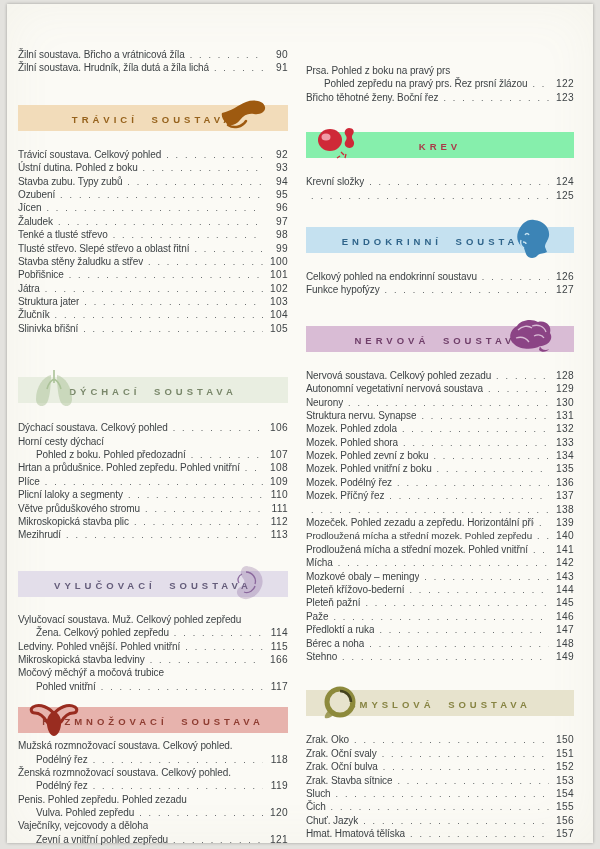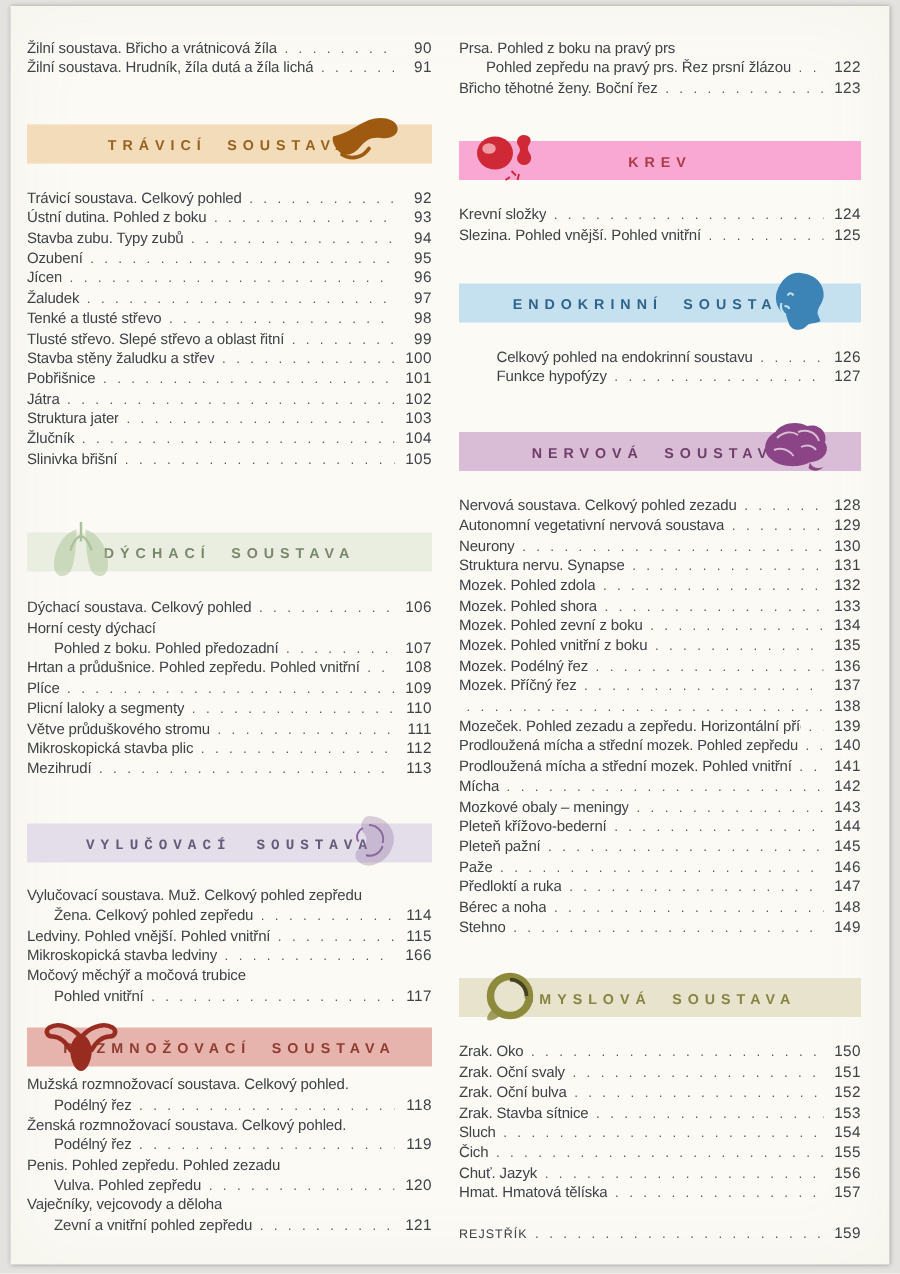--- a/index.html
+++ b/index.html
@@ -7,22 +7,22 @@
     width:600px;height:849px;position:relative;overflow:hidden;
     background:#e3e2de;
     font-family:"Liberation Sans", sans-serif;
   }
   .page{
     position:absolute;left:7px;top:4px;right:7px;bottom:6px;
     background:#fbfaf5;
     box-shadow:0 0 3px rgba(0,0,0,.3), inset 0 0 50px rgba(160,150,120,.07);
   }
   .col{
-    position:absolute;top:0;bottom:0;
-    padding-top:22px;box-sizing:border-box;
+    position:absolute;top:12px;bottom:0;
+    padding-top:32px;box-sizing:border-box;
   }
   .col-left{left:11px;width:270px;}
   .col-right{left:299px;width:268px;}
 
   .entries{display:block;}
   .entry{
     display:flex;align-items:baseline;height:13.4px;line-height:13.4px;
     font-size:10px;color:#3e4346;
   }
   .entry.indent{padding-left:18px;}
@@ -210,21 +210,21 @@
     <span class="num">113</span>
   </div>
       </div>
       <div class="band" style="margin-top: 29px; background: rgb(227, 222, 234);">
     <span class="band-icon right">
           <svg viewBox="0 0 52 44">
             <path d="M30 5 C40 6 46 15 43 24 C40 33 30 39 23 35 C18 32 19 27 24 25 C28 23 28 18 25 15 C22 11 24 4 30 5 Z" fill="#8a679c" opacity="0.3" stroke="#8a679c" stroke-width="1.6"></path>
             <path d="M28 10 C34 10 39 16 37 22 M26 30 C31 32 36 28 37 24 M24 12 C20 14 19 18 21 21" stroke="#8a679c" stroke-width="1.3" fill="none"></path>
           </svg>
         </span>
-    <span class="band-label" style="color: rgb(100, 92, 122); font-family: Liberation Mono, monospace;">VYLUČOVACÍ SOUSTAVA</span>
+    <span class="band-label" style="color: rgb(100, 92, 122);">VYLUČOVACÍ SOUSTAVA</span>
   </div>
       <div class="entries" style="margin-top: 16px;">
         <div class="entry">
     <span class="label">Vylučovací soustava. Muž. Celkový pohled zepředu</span>
     <span class="leader" style="visibility: hidden;"></span>
 
   </div>
         <div class="entry indent">
     <span class="label">Žena. Celkový pohled zepředu</span>
     <span class="leader">. . . . . . . . . . . . . . . . . . . . . . . . . . . . . . . . . . . . . . . . . . . . . . . . . . . . . . . . . . . . . . . . . . . . . . </span>
@@ -298,70 +298,69 @@
 
   </div>
         <div class="entry indent">
     <span class="label">Zevní a vnitřní pohled zepředu</span>
     <span class="leader">. . . . . . . . . . . . . . . . . . . . . . . . . . . . . . . . . . . . . . . . . . . . . . . . . . . . . . . . . . . . . . . . . . . . . . </span>
     <span class="num">121</span>
   </div>
       </div>
     </div>
   <div class="col col-right">
-      <div class="entries" style="margin-top: 0px;">
+      <div class="entries" style="margin-top: 16px;">
         <div class="entry">
     <span class="label">Prsa. Pohled z boku na pravý prs</span>
     <span class="leader" style="visibility: hidden;"></span>
 
   </div>
         <div class="entry indent">
     <span class="label">Pohled zepředu na pravý prs. Řez prsní žlázou</span>
     <span class="leader">. . . . . . . . . . . . . . . . . . . . . . . . . . . . . . . . . . . . . . . . . . . . . . . . . . . . . . . . . . . . . . . . . . . . . . </span>
     <span class="num">122</span>
   </div>
         <div class="entry">
     <span class="label">Břicho těhotné ženy. Boční řez</span>
     <span class="leader">. . . . . . . . . . . . . . . . . . . . . . . . . . . . . . . . . . . . . . . . . . . . . . . . . . . . . . . . . . . . . . . . . . . . . . </span>
     <span class="num">123</span>
   </div>
       </div>
-      <div class="band" style="margin-top: 28px; background: #f9a8d4;">
+      <div class="band" style="margin-top: 28px; background: #86efac;">
     <span class="band-icon left">
           <svg viewBox="0 0 52 44">
             <ellipse cx="14" cy="17" rx="12" ry="11" fill="#cf2938"></ellipse>
             <ellipse cx="10" cy="14" rx="4.5" ry="3.5" fill="#f09ca6"></ellipse>
             <path d="M33 5 c4 0 6 3 4 6 c-1.5 2 -1.5 4 0 6 c2.5 3.5 0.5 8 -3.5 8 c-4 0 -6 -4 -4 -7 c1.5 -2 1.5 -4 0 -6 c-2 -3 0 -7 3.5 -7 z" fill="#cf2938"></path>
             <path d="M25 29 l3 3 m2 -1 l-1 4 m-5 -2 l-3 2" stroke="#cf2938" stroke-width="1.3" fill="none"></path>
           </svg>
         </span>
     <span class="band-label" style="color: rgb(171, 58, 73);">KREV</span>
   </div>
       <div class="entries" style="margin-top: 17px;">
         <div class="entry">
     <span class="label">Krevní složky</span>
     <span class="leader">. . . . . . . . . . . . . . . . . . . . . . . . . . . . . . . . . . . . . . . . . . . . . . . . . . . . . . . . . . . . . . . . . . . . . . </span>
     <span class="num">124</span>
   </div>
         <div class="entry">
-    <span class="label">Slezina. Pohled vnější. Pohled vnitřní</span>
     <span class="leader">. . . . . . . . . . . . . . . . . . . . . . . . . . . . . . . . . . . . . . . . . . . . . . . . . . . . . . . . . . . . . . . . . . . . . . </span>
     <span class="num">125</span>
   </div>
       </div>
       <div class="band" style="margin-top: 25px; background: rgb(197, 225, 240);">
     <span class="band-icon right">
           <svg viewBox="0 0 52 44">
             <path d="M30 2 C40 3 46 10 45 18 C44 23 41 25 41 29 L43 34 C40 36 36 35 34 37 C31 41 24 41 22 36 L20 30 C14 27 12 20 14 14 C17 6 23 1 30 2 Z" fill="#3c84b6"></path>
             <path d="M20 30 C17 28 16 25 17 22 M21 17 c1 -2 3 -2 4 0 M19 24 c2 0 3 1 3 2" stroke="#c5e1f0" stroke-width="1.4" fill="none"></path>
           </svg>
         </span>
     <span class="band-label" style="color: rgb(47, 100, 138);">ENDOKRINNÍ SOUSTAVA</span>
   </div>
-      <div class="entries" style="margin-top: 17px; margin-left: 25px;">
+      <div class="entries" style="margin-top: 17px;">
         <div class="entry">
     <span class="label">Celkový pohled na endokrinní soustavu</span>
     <span class="leader">. . . . . . . . . . . . . . . . . . . . . . . . . . . . . . . . . . . . . . . . . . . . . . . . . . . . . . . . . . . . . . . . . . . . . . </span>
     <span class="num">126</span>
   </div>
         <div class="entry">
     <span class="label">Funkce hypofýzy</span>
     <span class="leader">. . . . . . . . . . . . . . . . . . . . . . . . . . . . . . . . . . . . . . . . . . . . . . . . . . . . . . . . . . . . . . . . . . . . . . </span>
     <span class="num">127</span>
   </div>

